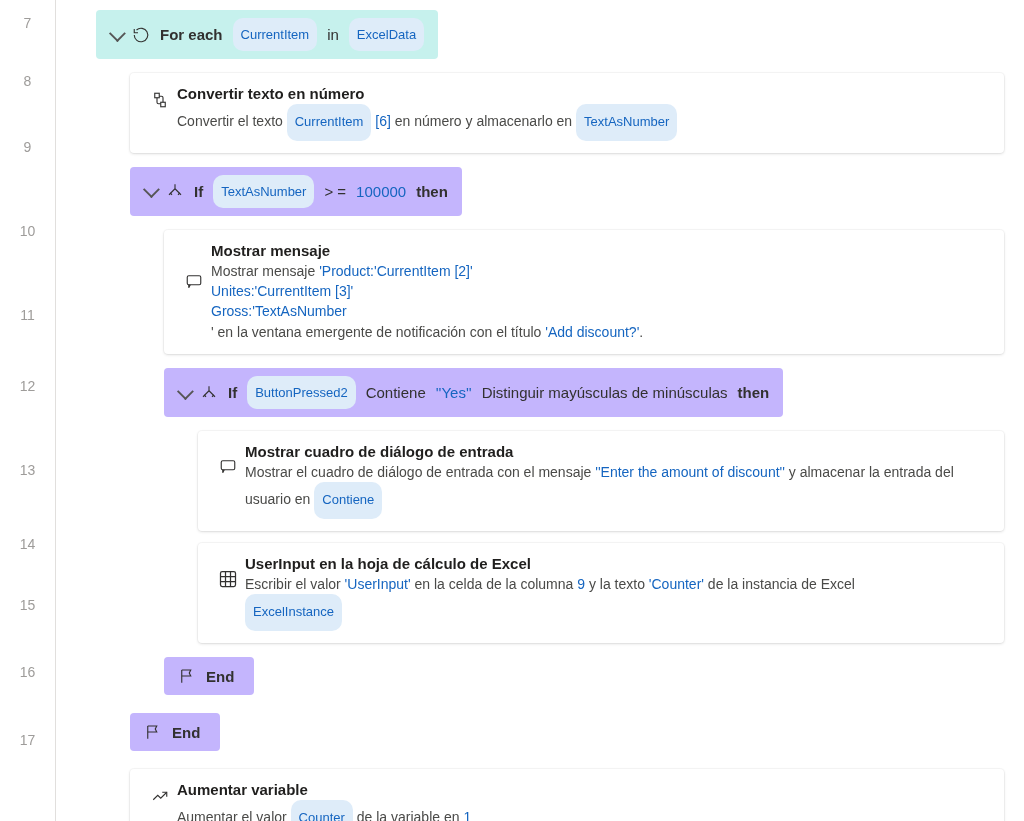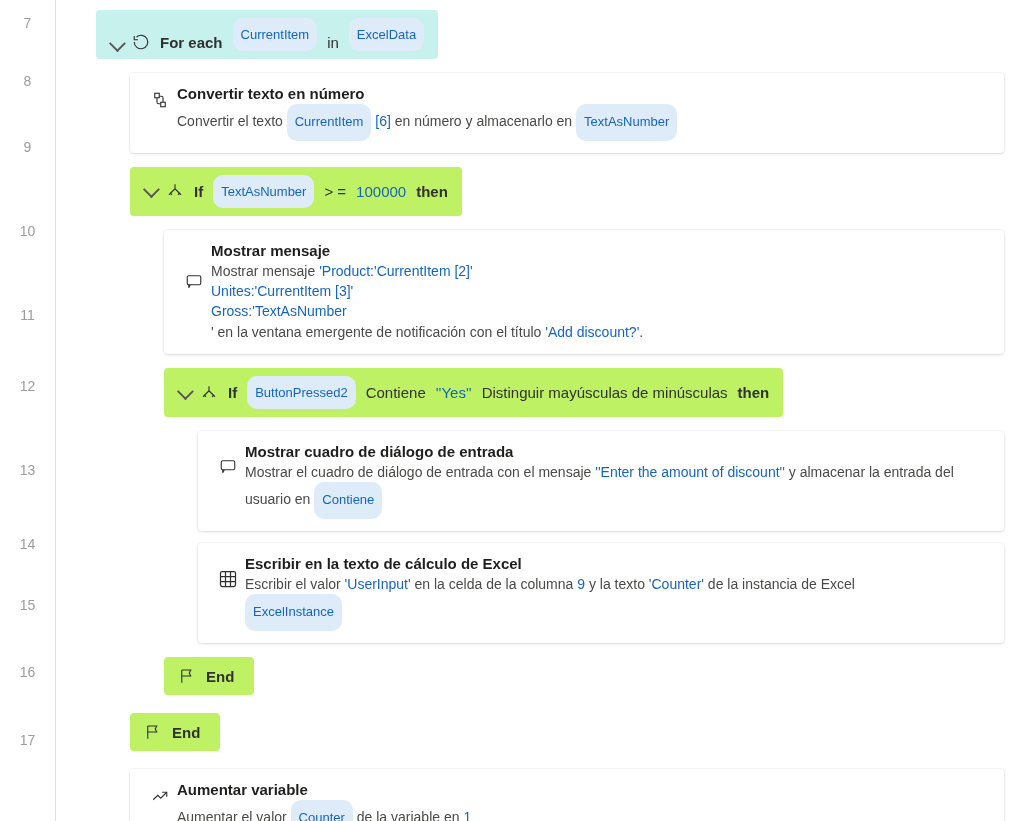--- a/index.html
+++ b/index.html
@@ -34,21 +34,21 @@
   }
   .block {
     border-radius: 4px;
     display: flex;
     align-items: center;
     gap: 10px;
     padding: 8px 14px;
     font-size: 15px;
   }
   .teal { background: #c6f1ed; }
-  .blue-h { background: #bef264; }
+  .blue-h { background: #c4b5fd; }
   .card {
     background: #fff;
     border-radius: 4px;
     box-shadow: 0 1px 3px rgba(0,0,0,0.12), 0 0 0 1px rgba(0,0,0,0.03);
     display: flex;
     gap: 3px;
     padding: 12px 16px;
     align-items: flex-start;
   }
   .card .icon-col {
@@ -100,21 +100,21 @@
   <div class="num" style="height:62px">15</div>
   <div class="num" style="height:72px">16</div>
   <div class="num" style="height:64px">
       <span>17</span>
     </div>
 </div>
 
 <div class="canvas">
 
   <div class="row-wrap" style="margin-left:20px;">
-    <div class="block teal" style="display:inline-flex;align-items:flex-end;">
+    <div class="block teal" style="display:inline-flex;">
       <span class="chevron"></span>
       <svg class="icon" viewBox="0 0 24 24">
           <path d="M3 12a9 9 0 1 0 3-6.7"></path>
           <path d="M3 4v5h5"></path>
         </svg>
       <span class="kw">For each</span>
       <span class="pill">CurrentItem</span>
       <span>in</span>
       <span class="pill">ExcelData</span>
     </div>
@@ -215,21 +215,21 @@
 
   <div style="margin-left:122px; margin-top:12px;">
     <div class="card">
       <div class="icon-col" style="padding-top:14px;">
         <svg class="icon icon-lg" viewBox="0 0 24 24">
             <rect x="3" y="3" width="18" height="18" rx="2"></rect>
             <path d="M3 9h18M3 15h18M9 3v18M15 3v18"></path>
           </svg>
       </div>
       <div class="content-col">
-        <div class="title">Escribir en la texto de cálculo de Excel</div>
+        <div class="title">UserInput en la hoja de cálculo de Excel</div>
         <div class="desc">
           <span>Escribir el valor </span><span class="quoted">'UserInput'</span><span> en la celda de la columna </span><span class="num-lit">9</span><span> y la texto </span><span class="quoted">'Counter'</span><span> de la instancia de Excel </span><br><span class="pill">ExcelInstance</span>
         </div>
       </div>
     </div>
   </div>
 
   <div style="margin-left:88px; margin-top:14px;">
     <div class="block blue-h" style="display:inline-flex; padding:10px 20px 10px 14px;">
       <svg class="icon" viewBox="0 0 24 24">

